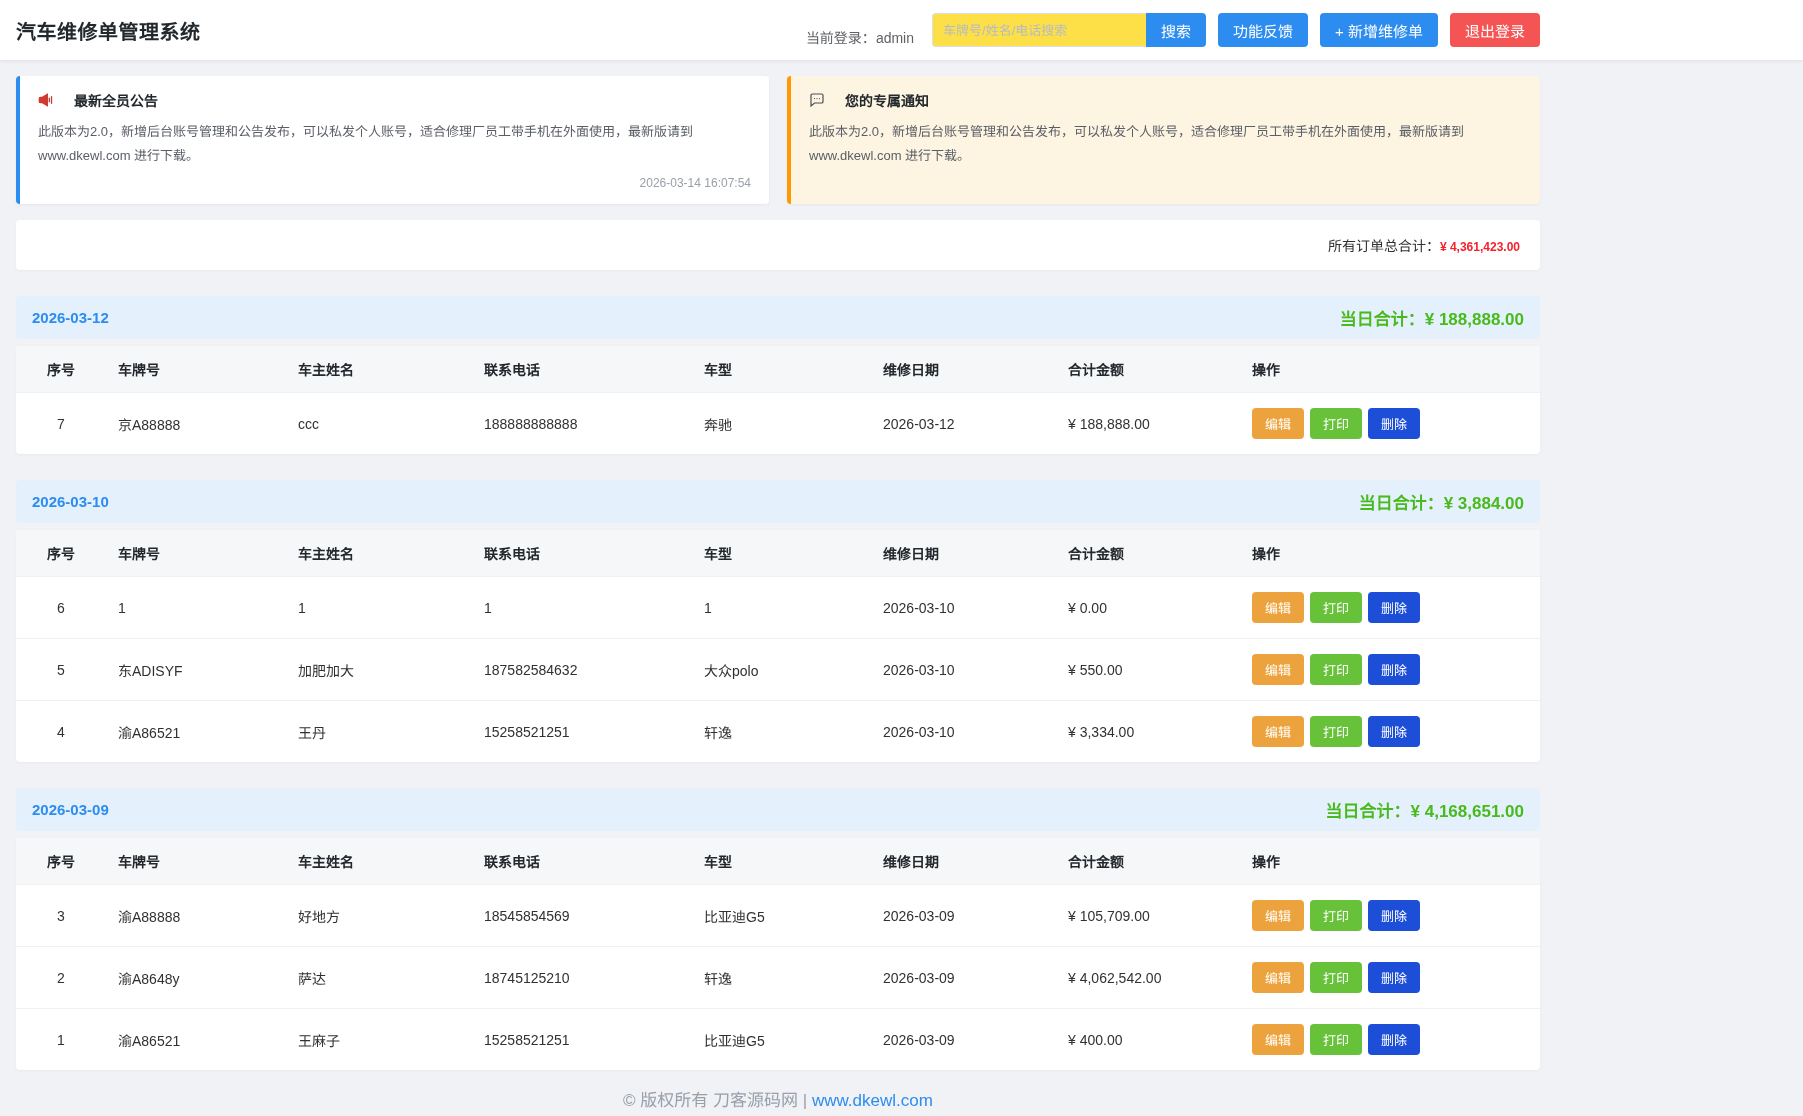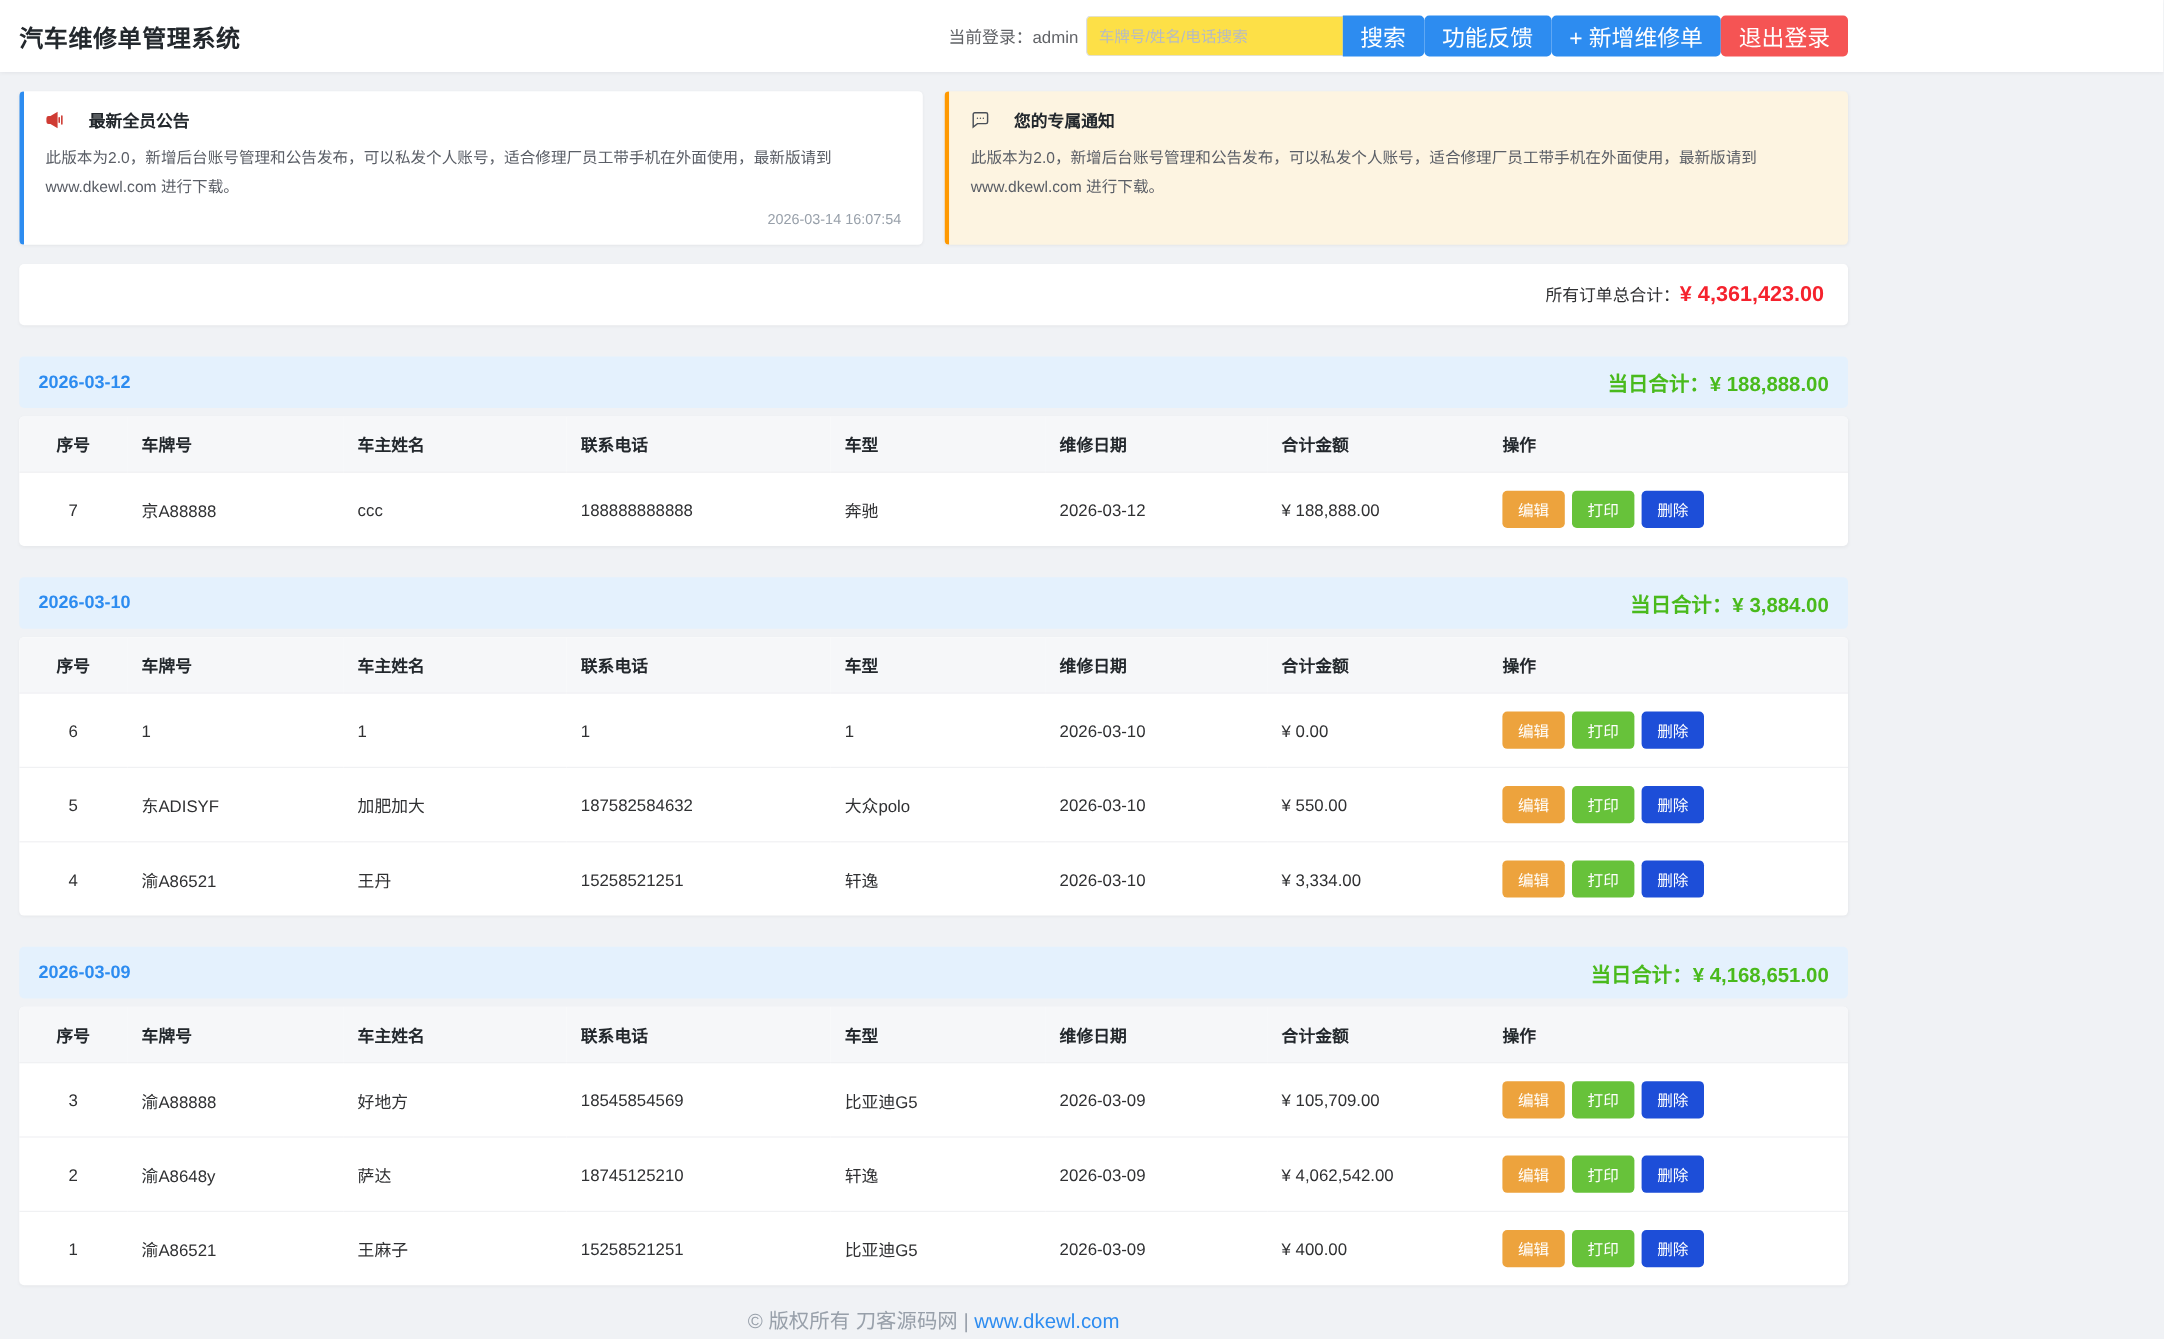--- a/index.html
+++ b/index.html
@@ -8,45 +8,45 @@
   body{
     background:#f0f2f5;
     font-family:"Liberation Sans","DejaVu Sans",sans-serif;
     color:#303133;font-size:14px;min-height:1116px;
   }
   .container{max-width:1556px;padding:0 16px;margin:0}
   
   .topbar{background:#fff;box-shadow:0 1px 4px rgba(0,21,41,.08)}
   .topbar-inner{display:flex;align-items:center;justify-content:space-between;height:60px}
   .app-title{font-size:20px;font-weight:bold;color:#23282d;letter-spacing:.5px}
-  .topbar-right{display:flex;align-items:center;}
+  .topbar-right{display:flex;align-items:flex-end;gap:12px}
   .login-info{color:#606266;font-size:14px;margin-right:6px;white-space:nowrap}
   .search-group{display:flex}
   .search-input{width:214px;height:34px;border:1px solid #dcdfe6;border-right:none;border-radius:4px 0 0 4px;
     padding:0 10px;font-size:13px;outline:none;color:#303133;background:#fde047;font-family:inherit}
   .search-input::placeholder{color:#b6bbc4}
-  .btn{height:34px;padding:0 15px;border:none;border-radius:4px;color:#fff;font-size:19px;cursor:pointer;
+  .btn{height:34px;padding:0 15px;border:none;border-radius:4px;color:#fff;font-size:15px;cursor:pointer;
     font-family:inherit;white-space:nowrap}
   .btn-search{border-radius:0 4px 4px 0}
   .btn-blue{background:#2d8cf0}
   .btn-red{background:#f55454}
   
   .notice-row{display:flex;gap:18px;margin-top:16px}
   .notice-card{flex:1;border-radius:4px;padding:14px 18px;box-shadow:0 1px 3px rgba(0,0,0,.05)}
   .notice-blue{background:#fff;border-left:4px solid #2d8cf0}
   .notice-orange{background:#fdf4e1;border-left:4px solid #ff9900}
   .notice-title{display:flex;align-items:center;gap:20px;font-weight:bold;font-size:14px;color:#23282d}
   .notice-title .icon{display:inline-flex;align-items:center}
   .notice-body{margin-top:10px;font-size:13px;color:#5a5e66;line-height:1.85;max-width:720px}
   .notice-time{margin-top:8px;text-align:right;font-size:12px;color:#98a0aa}
   
   .summary-bar{margin-top:16px;background:#fff;border-radius:4px;padding:15px 20px;text-align:right;
     box-shadow:0 1px 3px rgba(0,0,0,.04)}
   .summary-label{font-size:14px;color:#303133}
-  .summary-amount{font-size:18px;color:#f5222d;font-weight:bold}
+  .summary-amount{font-size:12px;color:#f5222d;font-weight:bold}
   
   .group{margin-top:26px}
   .group-header{display:flex;justify-content:space-between;align-items:center;background:#e4f1fd;
     border-radius:4px;padding:9px 16px}
   .group-date{color:#2d8cf0;font-weight:bold;font-size:15px}
   .group-total{color:#49ba1c;font-weight:bold;font-size:17px}
   .table-card{margin-top:7px;background:#fff;border-radius:4px;overflow:hidden;box-shadow:0 1px 3px rgba(0,0,0,.04)}
   table{width:100%;border-collapse:collapse;table-layout:fixed}
   th{background:#f6f7f9;text-align:left;padding:13px 12px;font-size:14px;color:#23282d;font-weight:bold}
   td{padding:15px 12px;font-size:14px;color:#303133;border-top:1px solid #f0f1f3;overflow:hidden;white-space:nowrap}

